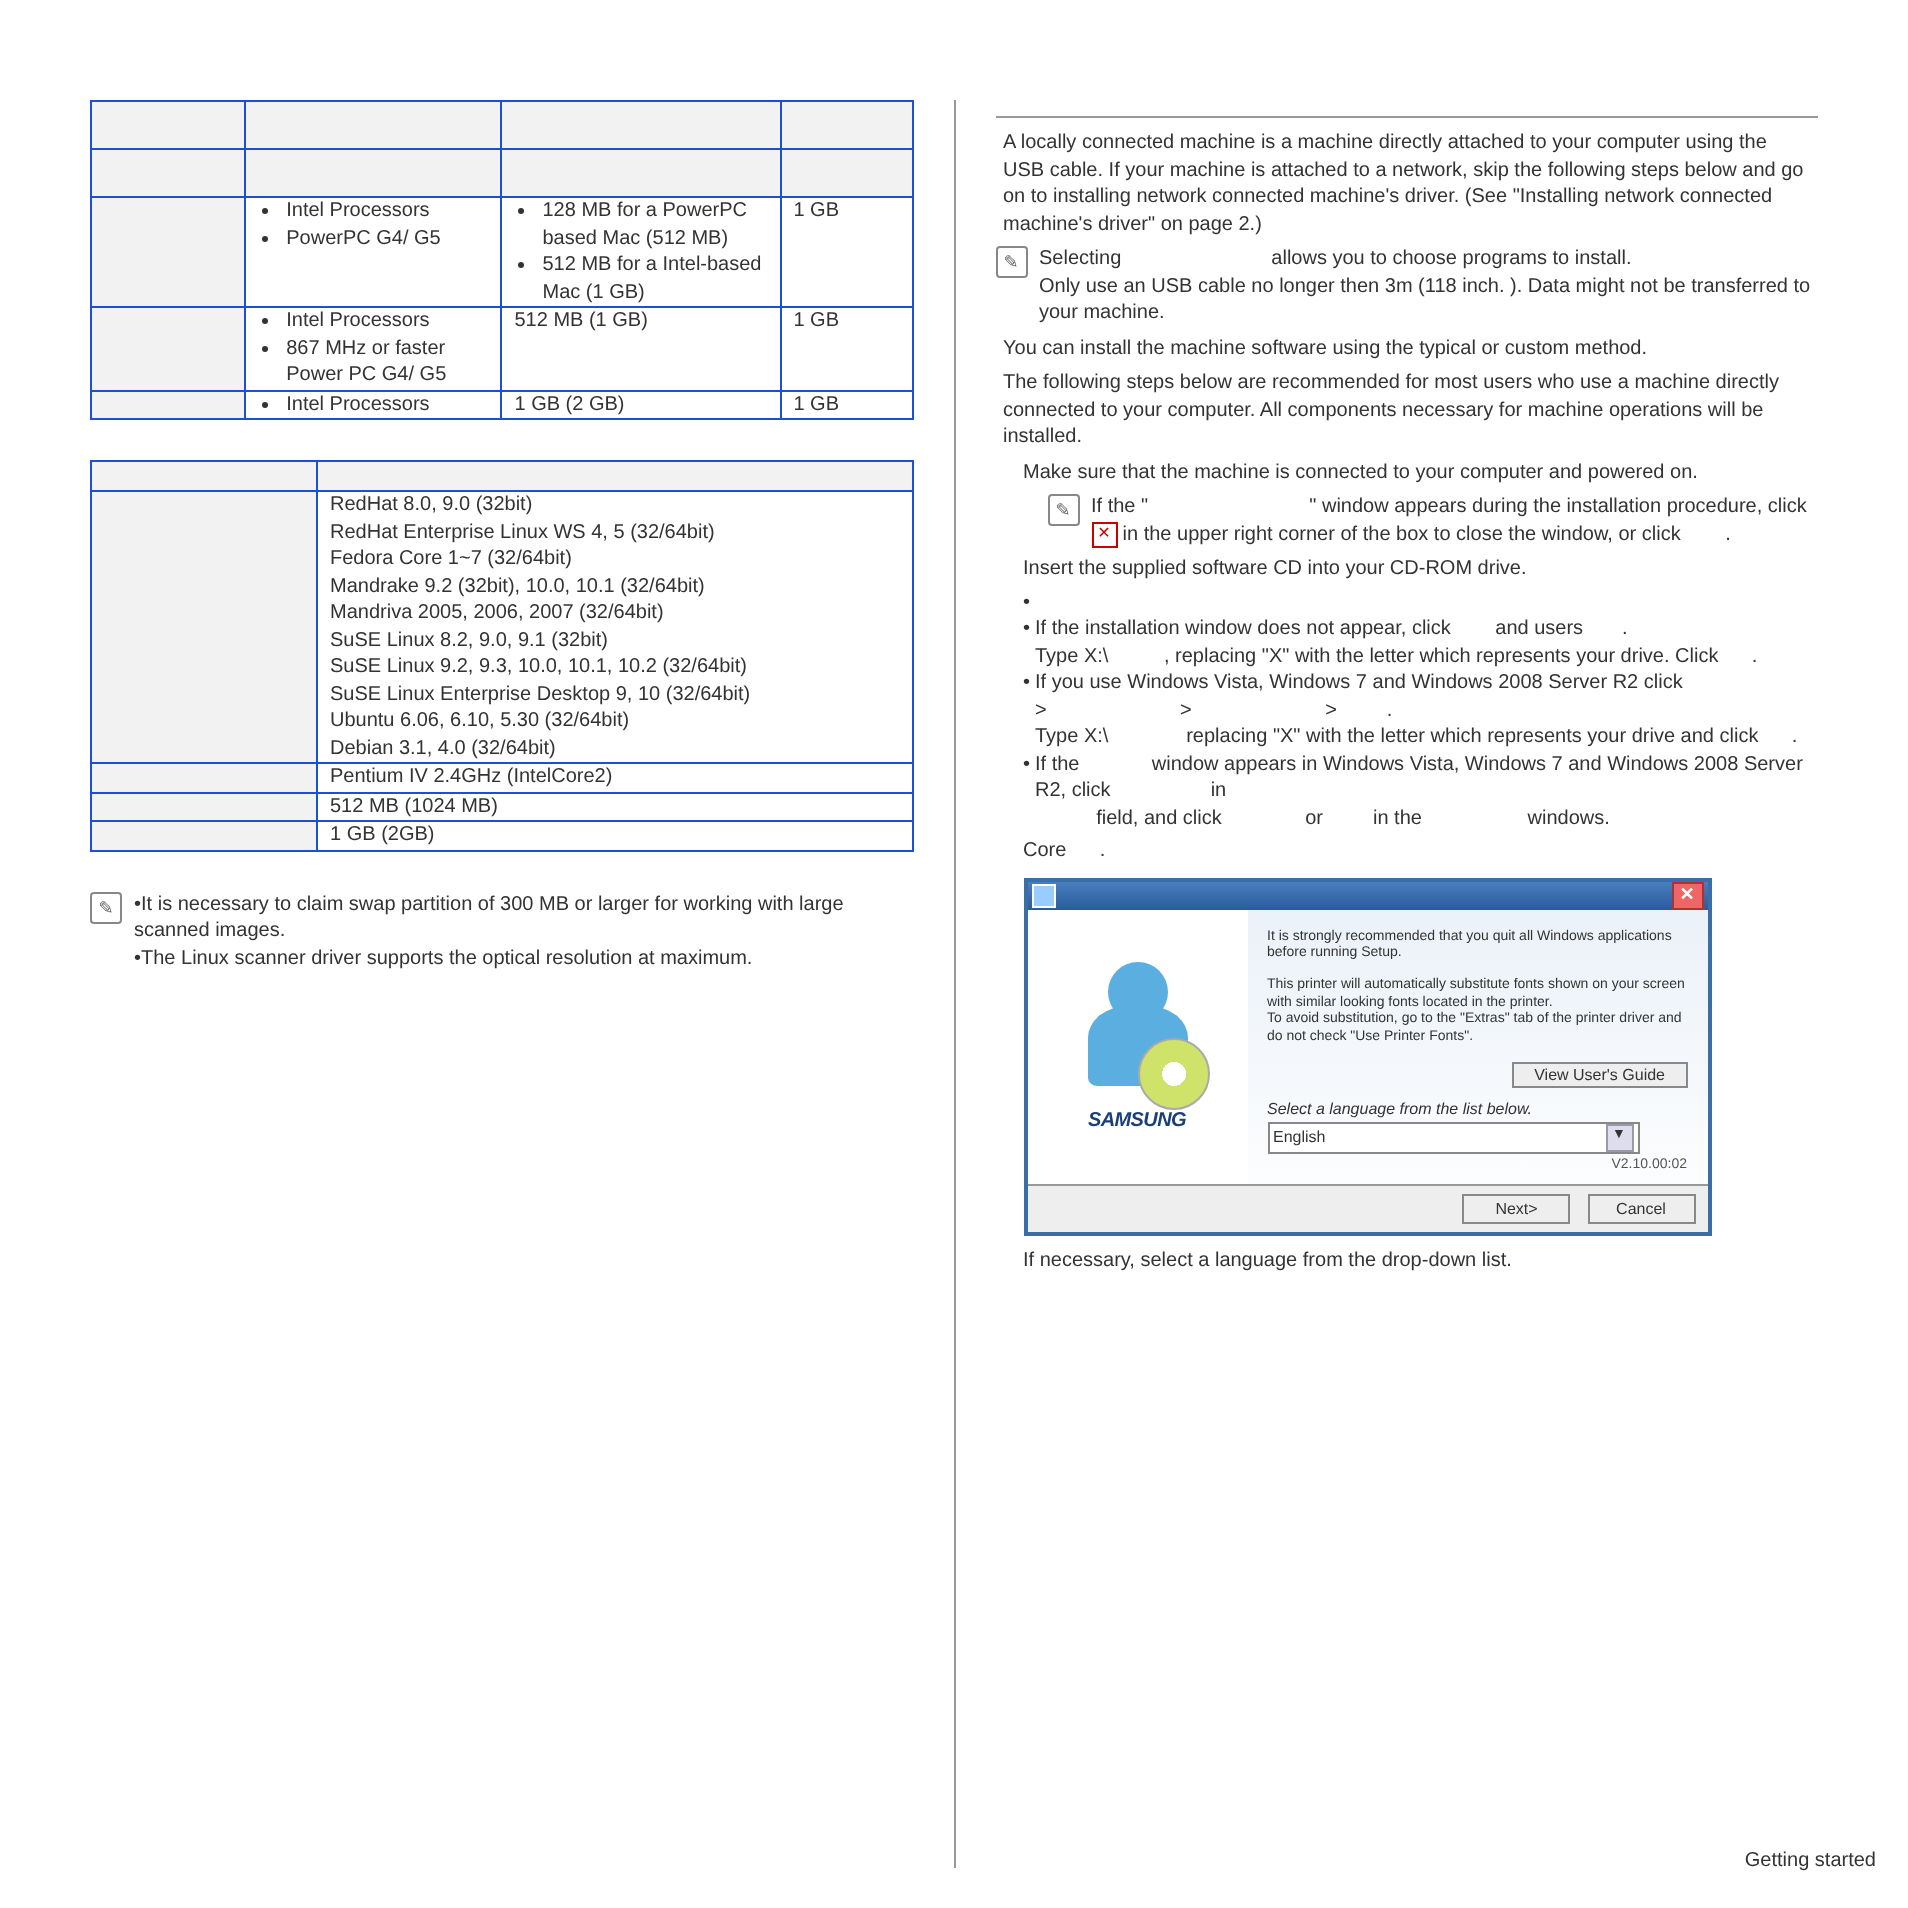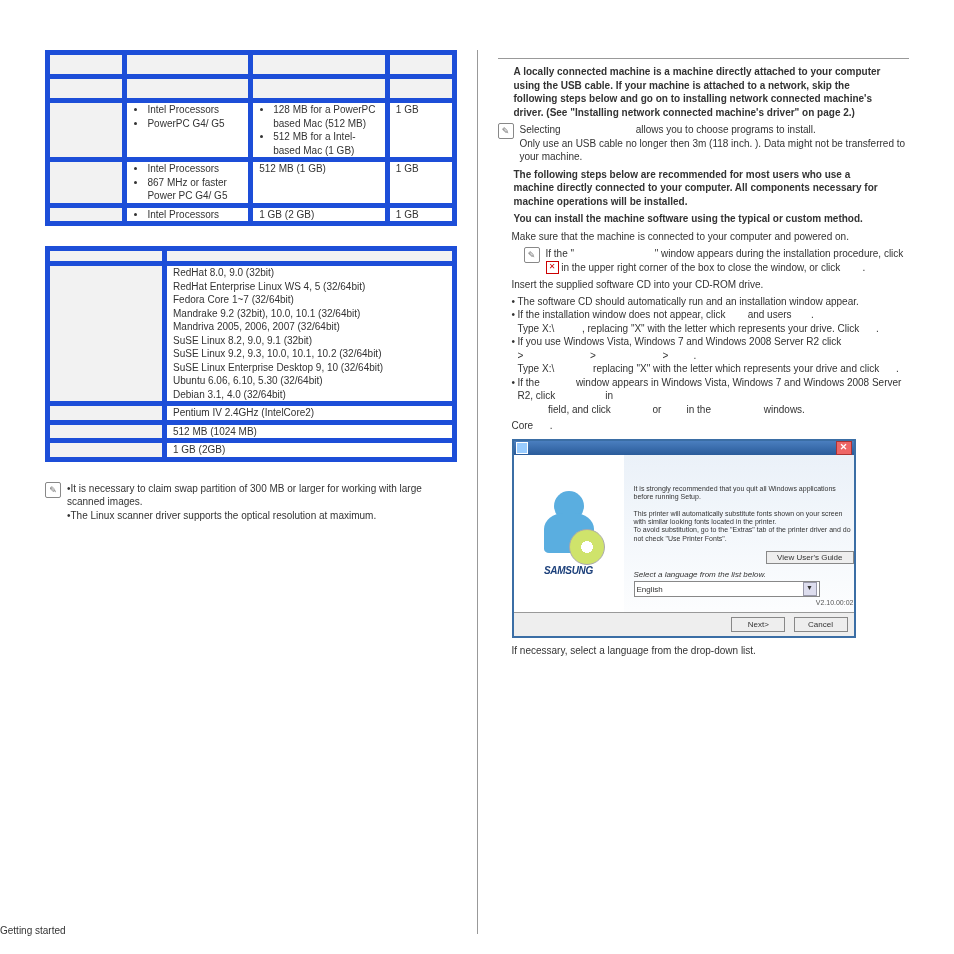--- a/index.html
+++ b/index.html
@@ -25,21 +25,21 @@
     width: 1px;
     background: #999;
     margin: 0 5px;
   }
   table {
     border-collapse: collapse;
     width: 100%;
     margin-bottom: 20px;
   }
   td {
-    border: 5px solid #1d4ed8;
+    border: 1px solid #1d4ed8;
     padding: 0 6px;
     vertical-align: top;
     font-size: 10px;
     line-height: 1.35;
   }
   .t1-c1 { width: 55px; background: #f2f2f2; }
   .t1-c2 { width: 100px; }
   .t1-c3 { width: 110px; }
   .t1-c4 { width: 45px; }
   .t1-head { background: #f2f2f2; height: 24px; }
@@ -50,21 +50,21 @@
   .t2-head { background: #f2f2f2; height: 15px; }
 
   .note-row { display: flex; margin: 4px 0; }
   .note-icon {
     width: 14px; height: 14px; border: 1px solid #888; border-radius: 2px;
     flex: 0 0 14px; margin-right: 6px; display: flex; align-items: center; justify-content: center;
     font-size: 9px; color: #666;
   }
   .note-text { flex: 1; line-height: 1.35; }
 
-  .para { line-height: 1.35; margin: 4px 16px; font-weight: bold; }
+  .para { line-height: 1.35; margin: 4px 4px; }
   .step { line-height: 1.35; margin: 3px 0 3px 14px; }
   .sub-bullet { display: flex; margin-left: 14px; line-height: 1.35; }
   .sub-bullet .b { flex: 0 0 6px; }
   .x-icon {
     display: inline-block; width: 11px; height: 11px; border: 1px solid #c00;
     color: #c00; font-size: 8px; line-height: 10px; text-align: center; vertical-align: middle;
   }
   .hr { border-top: 1px solid #999; margin: 8px 0 6px 0; }
 
   
@@ -88,39 +88,39 @@
     width: 60px; height: 70px; position: relative;
   }
   .installer .avatar .head { width: 30px; height: 30px; background: #5aaee0; border-radius: 50%;
     position: absolute; top: 0; left: 15px; }
   .installer .avatar .torso { width: 50px; height: 40px; background: #5aaee0; border-radius: 40% 40% 10% 10%;
     position: absolute; top: 22px; left: 5px; }
   .installer .disc { width: 34px; height: 34px; border-radius: 50%;
     background: radial-gradient(#fff 0 25%, #cfe36b 25% 100%); border: 1px solid #aaa;
     position: absolute; bottom: -4px; right: -6px; }
   .installer .logo { font-style: italic; font-weight: bold; color: #1b3f7a; font-size: 10px; letter-spacing: -0.3px;}
-  .installer .right { flex: 1; padding: 10px 0 6px 10px; margin-top: 20px; }
+  .installer .right { flex: 1; padding: 10px 10px 6px 10px; }
   .installer .rt-para { font-size: 7px; line-height: 1.2; margin-bottom: 8px; color: #333;}
   .installer .btn {
     border: 1px solid #888; background: #eee; padding: 1px 10px; font-size: 8px; display: inline-block;
   }
   .installer .btn-row { text-align: right; margin: 4px 0;}
   .installer .sel-row { margin-top: 6px; font-style: italic; }
   .installer .dropdown {
     border: 1px solid #888; background: #fff; width: 180px; height: 14px; display: inline-flex;
     justify-content: space-between; align-items: center; padding: 0 2px; font-size: 8px;
   }
   .installer .chev { width: 12px; height: 12px; background: #dde; border: 1px solid #99a;
     text-align: center; line-height: 10px; font-size: 7px;}
   .installer .ver { text-align: right; font-size: 7px; color: #555; margin-top: 2px;}
   .installer .footer { background: #eee; border-top: 1px solid #999; padding: 4px 6px; text-align: right;}
   .installer .footer .btn { width: 52px; text-align: center; padding: 2px 0; margin-left: 6px;}
 
   .page-footer {
-    position: absolute; bottom: 18px; left: 0; right: 0; text-align: left; font-size: 10px; color: #333;
+    position: absolute; bottom: 18px; left: 0; right: 16px; text-align: right; font-size: 10px; color: #333;
   }
 </style>
 </head>
 <body>
 
 <div class="page">
 
   <div class="col">
     <table>
       <tbody>
@@ -229,38 +229,37 @@
 
     <div class="note-row">
       <div class="note-icon">✎</div>
       <div class="note-text">
         <span>Selecting</span>&nbsp;&nbsp;&nbsp;&nbsp;&nbsp;&nbsp;&nbsp;&nbsp;&nbsp;&nbsp;&nbsp;&nbsp;&nbsp;&nbsp;&nbsp;&nbsp;&nbsp;&nbsp;&nbsp;&nbsp;&nbsp;&nbsp;&nbsp;&nbsp;&nbsp;&nbsp;
         <span>allows you to choose programs to install.</span><br>
         <span>Only use an USB cable no longer then 3m (118 inch. ). Data might not be transferred to your machine.</span>
       </div>
     </div>
 
+    <div class="para">You can install the machine software using the typical or custom method.</div>
     <div class="para">The following steps below are recommended for most users who use a machine directly connected to your computer. All components necessary for machine operations will be installed.</div>
-    <div class="para">You can install the machine software using the typical or custom method.</div>
 
     <div class="step">Make sure that the machine is connected to your computer and powered on.</div>
     <div class="note-row" style="margin-left:26px;">
       <div class="note-icon">✎</div>
       <div class="note-text">
         <span>If the "</span>&nbsp;&nbsp;&nbsp;&nbsp;&nbsp;&nbsp;&nbsp;&nbsp;&nbsp;&nbsp;&nbsp;&nbsp;&nbsp;&nbsp;&nbsp;&nbsp;&nbsp;&nbsp;&nbsp;&nbsp;&nbsp;&nbsp;&nbsp;&nbsp;&nbsp;&nbsp;&nbsp;&nbsp;
         <span>" window appears during the installation procedure, click </span>
         <span class="x-icon">✕</span>
         <span> in the upper right corner of the box to close the window, or click</span>&nbsp;&nbsp;&nbsp;&nbsp;&nbsp;&nbsp;&nbsp;&nbsp;<span>.</span>
       </div>
     </div>
 
     <div class="step">Insert the supplied software CD into your CD-ROM drive.</div>
     <div class="sub-bullet">
         <span class="b">•</span>
-        <span>The software CD should automatically run and an installation window appear.</span>
       </div>
     <div class="sub-bullet">
         <span class="b">•</span>
         <span>
       <span>If the installation window does not appear, click</span>&nbsp;&nbsp;&nbsp;&nbsp;&nbsp;&nbsp;&nbsp;
       <span>and users</span>&nbsp;&nbsp;&nbsp;&nbsp;&nbsp;&nbsp;&nbsp;<span>.</span><br>
       <span>Type X:\</span>&nbsp;&nbsp;&nbsp;&nbsp;&nbsp;&nbsp;&nbsp;&nbsp;&nbsp;
       <span>, replacing "X" with the letter which represents your drive. Click</span>&nbsp;&nbsp;&nbsp;&nbsp;&nbsp;&nbsp;<span>.</span>
     </span>
       </div>

